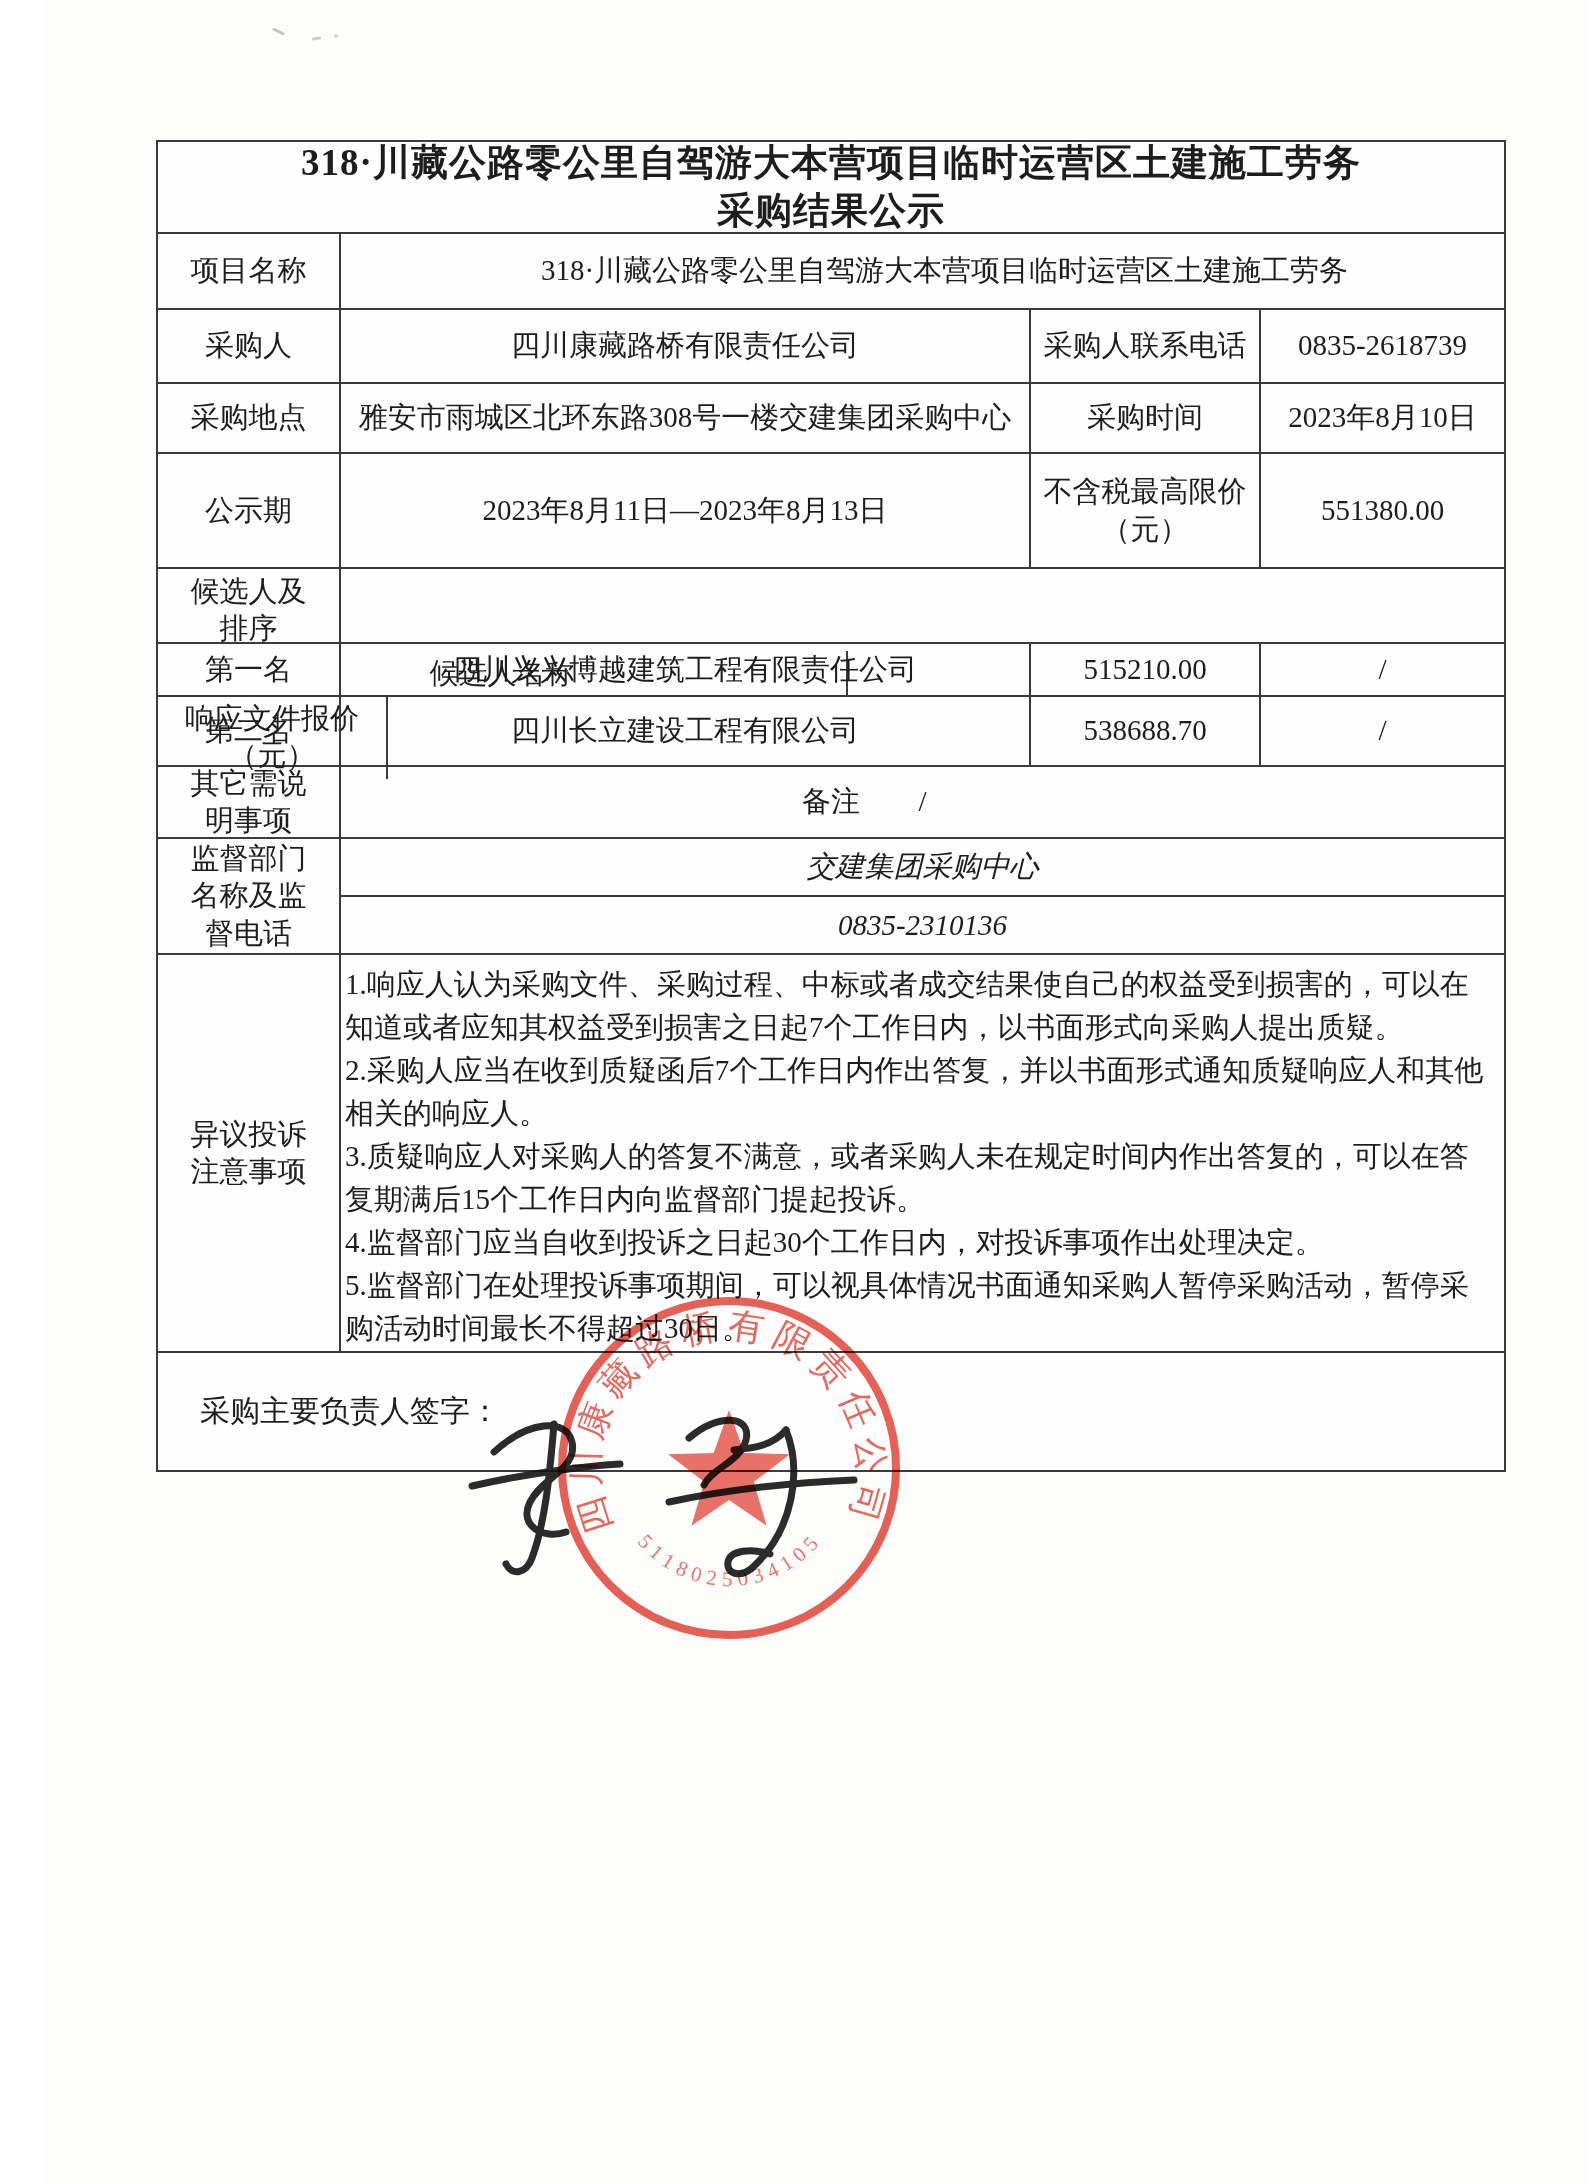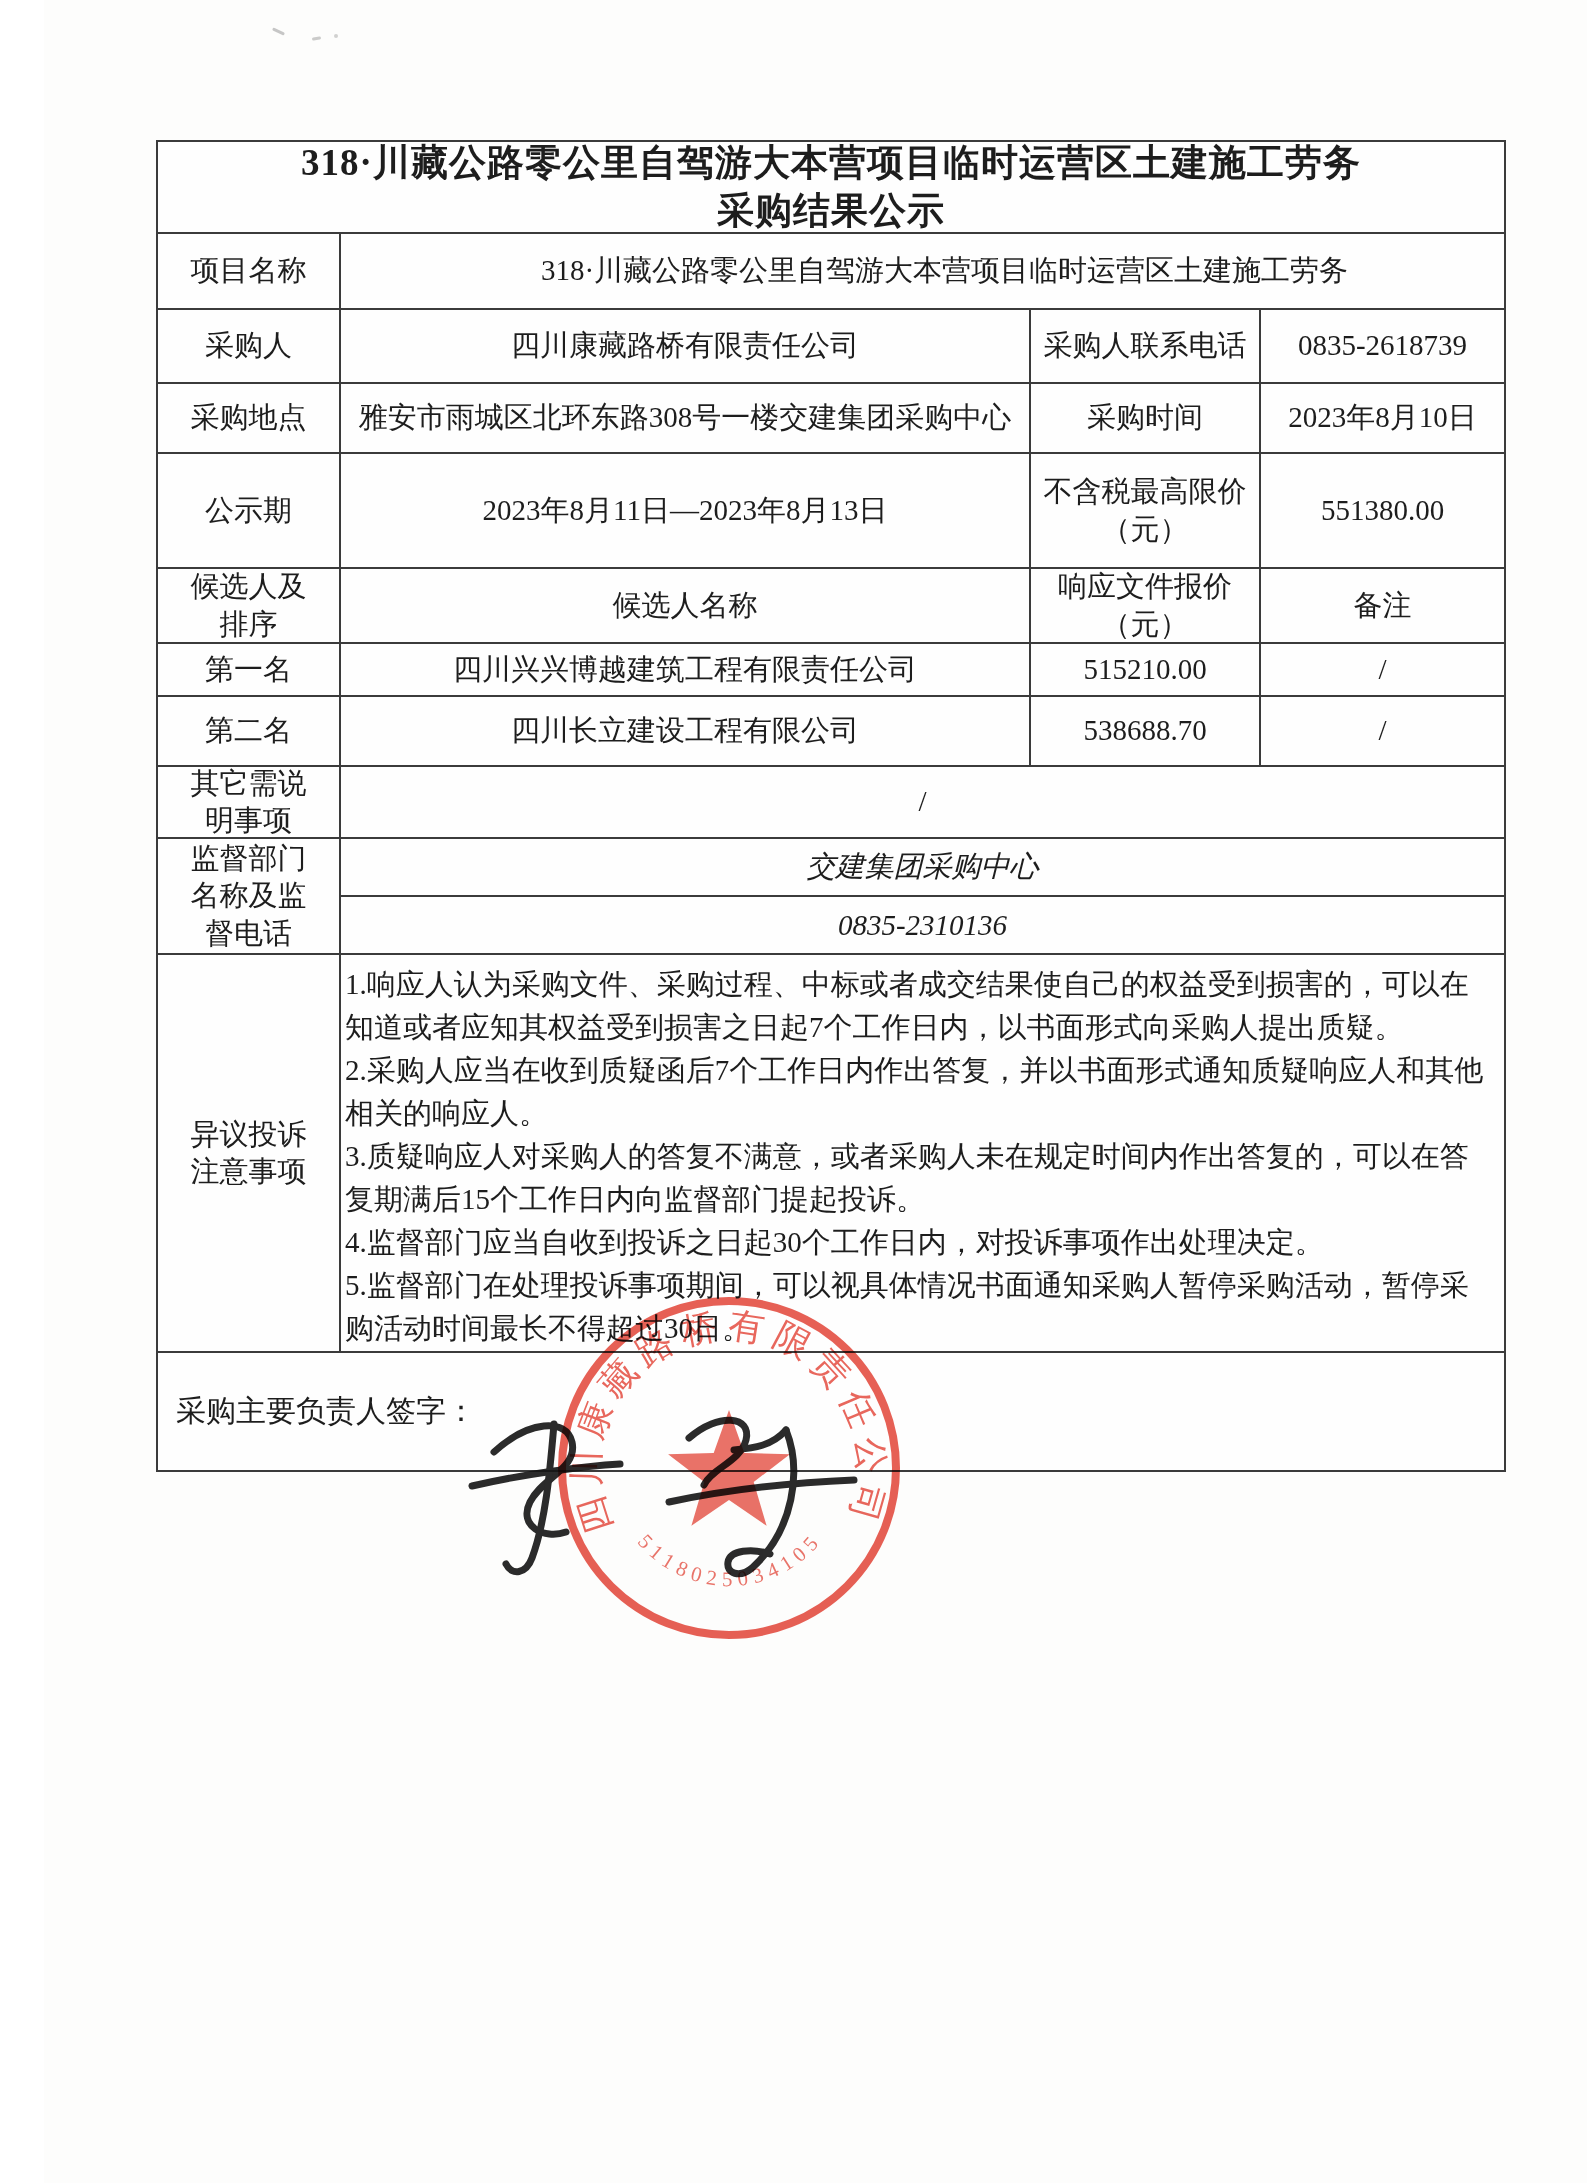--- a/index.html
+++ b/index.html
@@ -42,27 +42,27 @@
   .c4{flex:1;}
   .cm{flex:1;}
   .full{flex:1;}
   .pre{white-space:pre-line;}
 
   .rt{height:92px;}
   .r1{height:76px;gap:44px;}
   .r2{height:74px;}
   .r3{height:70px;}
   .r4{height:115px;}
-  .r5{height:75px;}
+  .r5{height:75px;flex-direction:column;}
   .r6{height:53px;}
   .r7{height:70px;}
   .r8{height:72px;}
   .r9{height:116px;}
   .r10{height:398px;}
-  .r11{height:117px;}
+  .r11{height:117px;padding-left:24px;}
 
   .title{
     font-weight:bold;font-size:37px;line-height:1.3;
     letter-spacing:1px;white-space:pre-line;
   }
   .supstack{flex:1;display:flex;flex-direction:column;}
   .supstack .sub{
     display:flex;align-items:center;justify-content:center;
     font-size:29px;border-bottom:2px solid var(--line);font-style:italic;
   }

